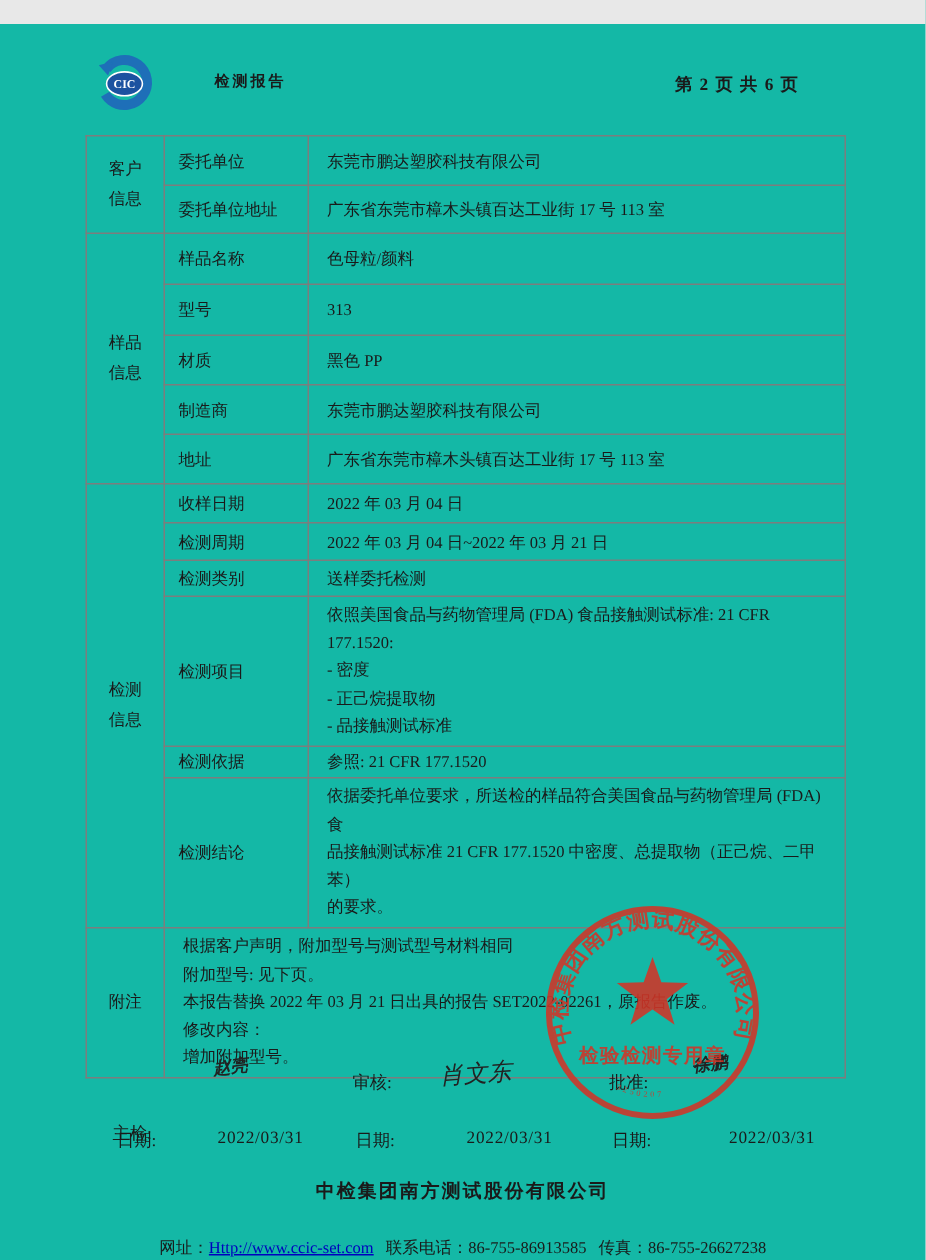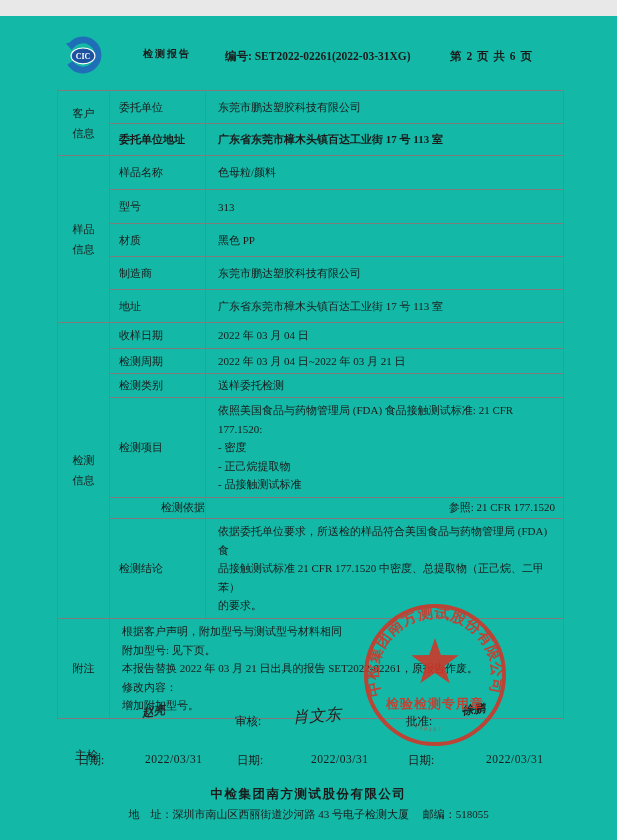--- a/index.html
+++ b/index.html
@@ -23,24 +23,24 @@
 
   
   table.report { position: absolute; left: 57px; top: 74px; width: 506px; border-collapse: collapse; table-layout: fixed; }
   table.report td { border: 1px solid #7d7d7d; font-size: 11px; vertical-align: middle; }
   col.c1 { width: 52px; } col.c2 { width: 96px; } col.c3 { width: 358px; }
   td.sec { text-align: center; font-size: 11px; line-height: 20px; }
   td.fld { padding-left: 9px; }
   td.val { padding-left: 12px; padding-right: 8px; }
   td.val.multi { vertical-align: middle; padding-top: 3px; padding-bottom: 3px; }
   td.val.multi div { line-height: 18.6px; }
-  tr.r33 td { height: 33px; } tr.r32 td { height: 32px; font-weight: bold; }
+  tr.r33 td { height: 33px; } tr.r32 td { height: 32px; }
   tr.r34 td { height: 34px; }
   tr.r26 td { height: 26px; } tr.r25 td { height: 25px; } tr.r24 td { height: 24px; }
-  tr.r96 td { height: 96px; } tr.r21 td { height: 21px; text-align: right; } tr.r45 td { height: 45px; }
+  tr.r96 td { height: 96px; } tr.r21 td { height: 21px; } tr.r45 td { height: 45px; }
   tr.r99 td { height: 99px; }
 
   
   .sig-area span { position: absolute; font-size: 11.5px; }
   .sig-role { font-weight: normal; }
   .sig-name {
     font-size: 21px; font-style: italic; font-weight: bold; color: #222;
     transform: rotate(-7deg); font-family: "DejaVu Serif", serif; white-space: nowrap;
   }
   .sig-name.small { font-size: 16px; transform: rotate(-4deg); font-weight: normal; }
@@ -68,21 +68,20 @@
 
   <svg class="hdr-logo" width="46" height="42" viewBox="0 0 52 46">
     <g transform="rotate(-25 26 23)">
       <circle cx="26" cy="23" r="17" fill="none" stroke="#1e6fb8" stroke-width="7.5" stroke-dasharray="86 21" stroke-linecap="butt" transform="rotate(-118 26 23)"></circle>
       <polygon points="14,3 25,5 17,13" fill="#1e6fb8"></polygon>
     </g>
     <ellipse cx="26" cy="24" rx="13.5" ry="9" fill="#1c52a0" stroke="#ffffff" stroke-width="1.2"></ellipse>
     <text x="26" y="27.5" text-anchor="middle" font-size="9" font-weight="bold" fill="#ffffff" font-family="Liberation Serif, serif">CIC</text>
   </svg>
   <div class="hdr-title">检测报告</div>
-  <div class="hdr-no">编号: SET2022-02261(2022-03-31XG)</div>
   <div class="hdr-page">第 2 页 共 6 页</div>
 
   <table class="report">
     <colgroup>
         <col class="c1">
         <col class="c2">
         <col class="c3">
       </colgroup>
     <tbody>
 
@@ -202,15 +201,17 @@
     </text>
     <polygon fill="#d23527" points="75,38 80.9,54.9 98.8,55.3 84.5,66.1 89.7,83.2 75,73 60.3,83.2 65.5,66.1 51.2,55.3 69.1,54.9"></polygon>
     <text class="st-title" x="75" y="108" text-anchor="middle">检验检测专用章</text>
     <path id="arcBot" d="M 47,124 A 57,57 0 0 0 103,124" fill="none"></path>
     <text class="st-serial">
       <textPath href="#arcBot" startOffset="4">3250207</textPath>
     </text>
   </svg>
 
   <div class="footer ft-company">中检集团南方测试股份有限公司</div>
-  <div class="footer ft-address">地　址：深圳市南山区西丽街道沙河路 43 号电子检测大厦　 邮编：518055</div>
+  <div class="footer ft-web">
+    <span>网址：</span><a href="#">Http://www.ccic-set.com</a><span class="gap"></span><span>联系电话：86-755-86913585</span><span class="gap"></span><span>传真：86-755-26627238</span>
+  </div>
 
 </div>
 
 </body></html>

